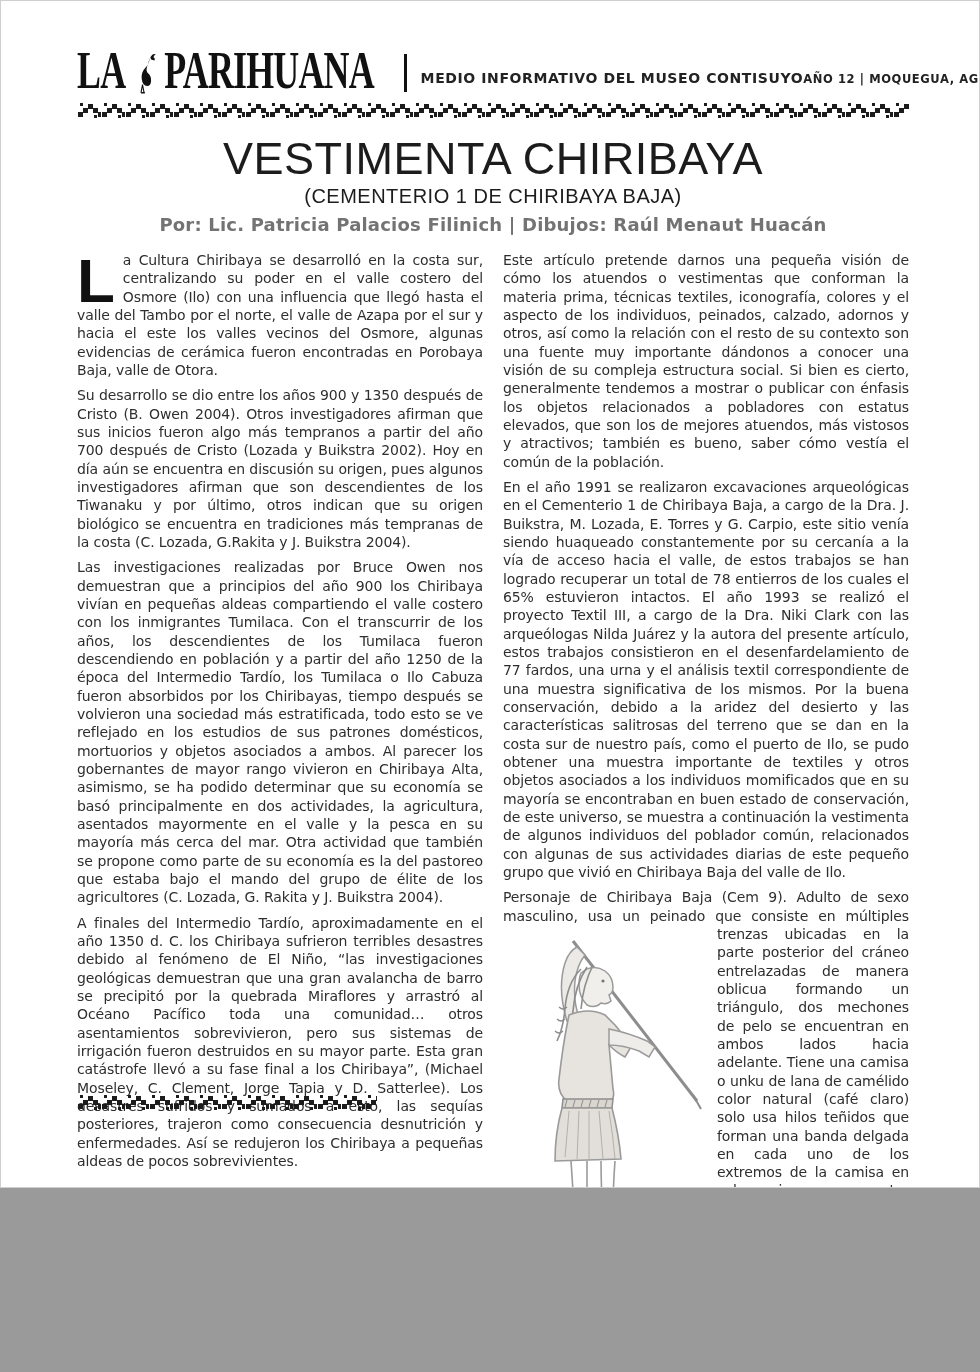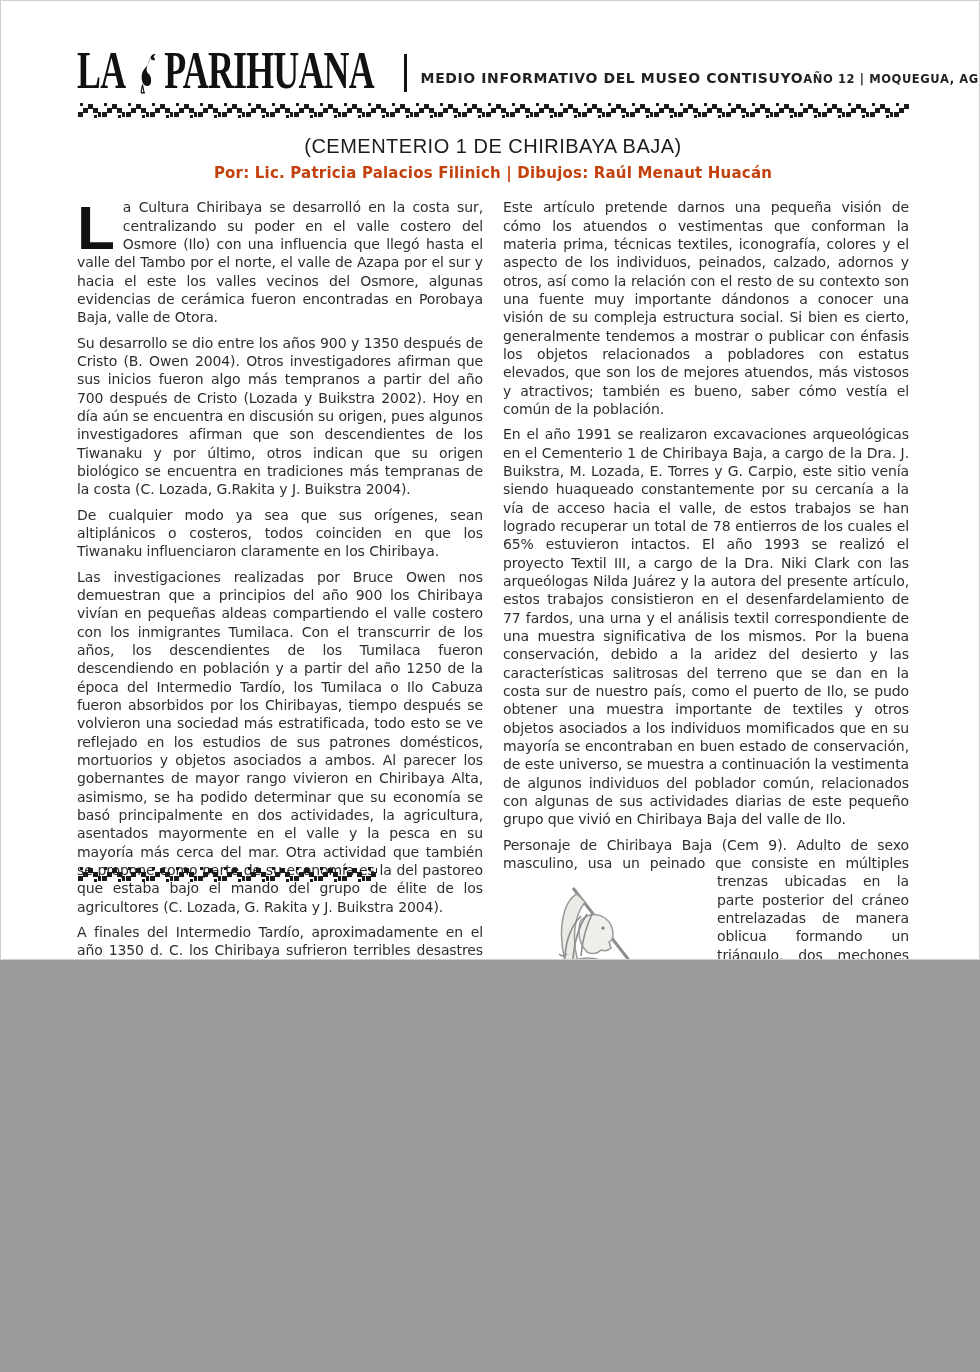--- a/index.html
+++ b/index.html
@@ -1,18 +1,18 @@
 <!DOCTYPE html>
 <html><head>
 <meta charset="utf-8">
 <style>
   html,body{margin:0;padding:0;background:#9a9a9a;}
   .page{
     position:relative;
-    width:980px;height:960px;
+    width:980px;height:1188px;
     margin:0 auto;
     background:#ffffff;
     box-sizing:border-box;
     padding:52px 70px 0 76px;
     font-family:"DejaVu Sans","Liberation Sans",sans-serif;
     color:#2e2e2e;
     overflow:hidden;
     border:1px solid #cfcfcf;
   }
   
@@ -46,21 +46,21 @@
   .title-line{
     font-family:"Liberation Sans",sans-serif;
     font-weight:500;font-size:45px;line-height:1.06;
     letter-spacing:0.5px;
   }
   .title-sub{
     font-family:"Liberation Sans",sans-serif;
     font-weight:500;font-size:20px;line-height:1.15;margin-top:2px;
     letter-spacing:0.5px;
   }
-  .byline{font-size:15px;font-weight:700;color:#c2410c;margin-top:6px;letter-spacing:0.2px;}
+  .byline{font-size:18px;font-weight:700;color:#737373;margin-top:6px;letter-spacing:0.2px;}
   
   .columns{display:flex;gap:20px;margin-top:16px;}
   .col{flex:1 1 0;min-width:0;}
   .para{
     margin:0 0 7px 0;
     text-align:justify;
     font-size:14px;line-height:1.31;letter-spacing:-0.1px;
     color:#2e2e2e;
   }
   .dropcap{
@@ -119,30 +119,30 @@
         <rect x="16" y="6" width="5" height="5" fill="#1c1c1c"></rect>
         <rect x="21" y="10" width="3" height="5" fill="#1c1c1c"></rect>
         <rect x="3" y="1" width="3" height="3" fill="#1c1c1c"></rect>
         <rect x="17" y="13" width="3" height="3" fill="#1c1c1c"></rect>
       </pattern>
     </defs>
     <rect x="0" y="0" width="100%" height="17" fill="url(#fretA)"></rect>
   </svg>
 
   <div class="title-block">
+    <div class="title-line">VESTIMENTA CHIRIBAYA</div>
     <div class="title-sub">(CEMENTERIO 1 DE CHIRIBAYA BAJA)</div>
     <div class="byline">Por: Lic. Patricia Palacios Filinich | Dibujos: Raúl Menaut Huacán</div>
   </div>
 
   <div class="columns">
 
     <div class="col">
       <p class="para"><span class="dropcap">L</span><span>a Cultura Chiribaya se desarrolló en la costa sur, centralizando su poder en el valle costero del Osmore (Ilo) con una influencia que llegó hasta el valle del Tambo por el norte, el valle de Azapa por el sur y hacia el este los valles vecinos del Osmore, algunas evidencias de cerámica fueron encontradas en Porobaya Baja, valle de Otora.</span></p>
       <p class="para">Su desarrollo se dio entre los años 900 y 1350 después de Cristo (B. Owen 2004). Otros investigadores afirman que sus inicios fueron algo más tempranos a partir del año 700 después de Cristo (Lozada y Buikstra 2002). Hoy en día aún se encuentra en discusión su origen, pues algunos investigadores afirman que son descendientes de los Tiwanaku y por último, otros indican que su origen biológico se encuentra en tradiciones más tempranas de la costa (C. Lozada, G.Rakita y J. Buikstra 2004).</p>
-      <p class="para">De cualquier modo ya sea que sus orígenes, sean altiplánicos o costeros, todos coinciden en que los Tiwanaku influenciaron claramente en los Chiribaya.</p>
       <p class="para">Las investigaciones realizadas por Bruce Owen nos demuestran que a principios del año 900 los Chiribaya vivían en pequeñas aldeas compartiendo el valle costero con los inmigrantes Tumilaca. Con el transcurrir de los años, los descendientes de los Tumilaca fueron descendiendo en población y a partir del año 1250 de la época del Intermedio Tardío, los Tumilaca o Ilo Cabuza fueron absorbidos por los Chiribayas, tiempo después se volvieron una sociedad más estratificada, todo esto se ve reflejado en los estudios de sus patrones domésticos, mortuorios y objetos asociados a ambos. Al parecer los gobernantes de mayor rango vivieron en Chiribaya Alta, asimismo, se ha podido determinar que su economía se basó principalmente en dos actividades, la agricultura, asentados mayormente en el valle y la pesca en su mayoría más cerca del mar. Otra actividad que también se propone como parte de su economía es la del pastoreo que estaba bajo el mando del grupo de élite de los agricultores (C. Lozada, G. Rakita y J. Buikstra 2004).</p>
       <p class="para">A finales del Intermedio Tardío, aproximadamente en el año 1350 d. C. los Chiribaya sufrieron terribles desastres debido al fenómeno de El Niño, “las investigaciones geológicas demuestran que una gran avalancha de barro se precipitó por la quebrada Miraflores y arrastró al Océano Pacífico toda una comunidad… otros asentamientos sobrevivieron, pero sus sistemas de irrigación fueron destruidos en su mayor parte. Esta gran catástrofe llevó a su fase final a los Chiribaya”, (Michael Moseley, C. Clement, Jorge Tapia y D. Satterlee). Los desastres sufridos y sumados a esto, las sequías posteriores, trajeron como consecuencia desnutrición y enfermedades. Así se redujeron los Chiribaya a pequeñas aldeas de pocos sobrevivientes.</p>
     </div>
 
     <div class="col">
       <p class="para">Este artículo pretende darnos una pequeña visión de cómo los atuendos o vestimentas que conforman la materia prima, técnicas textiles, iconografía, colores y el aspecto de los individuos, peinados, calzado, adornos y otros, así como la relación con el resto de su contexto son una fuente muy importante dándonos a conocer una visión de su compleja estructura social. Si bien es cierto, generalmente tendemos a mostrar o publicar con énfasis los objetos relacionados a pobladores con estatus elevados, que son los de mejores atuendos, más vistosos y atractivos; también es bueno, saber cómo vestía el común de la población.</p>
       <p class="para">En el año 1991 se realizaron excavaciones arqueológicas en el Cementerio 1 de Chiribaya Baja, a cargo de la Dra. J. Buikstra, M. Lozada, E. Torres y G. Carpio, este sitio venía siendo huaqueado constantemente por su cercanía a la vía de acceso hacia el valle, de estos trabajos se han logrado recuperar un total de 78 entierros de los cuales el 65% estuvieron intactos. El año 1993 se realizó el proyecto Textil III, a cargo de la Dra. Niki Clark con las arqueólogas Nilda Juárez y la autora del presente artículo, estos trabajos consistieron en el desenfardelamiento de 77 fardos, una urna y el análisis textil correspondiente de una muestra significativa de los mismos. Por la buena conservación, debido a la aridez del desierto y las características salitrosas del terreno que se dan en la costa sur de nuestro país, como el puerto de Ilo, se pudo obtener una muestra importante de textiles y otros objetos asociados a los individuos momificados que en su mayoría se encontraban en buen estado de conservación, de este universo, se muestra a continuación la vestimenta de algunos individuos del poblador común, relacionados con algunas de sus actividades diarias de este pequeño grupo que vivió en Chiribaya Baja del valle de Ilo.</p>
       <p class="para">
         <span>Personaje de Chiribaya Baja (Cem 9). Adulto de sexo masculino, usa un peinado que consiste en múltiples</span>
         <span class="illustration">

